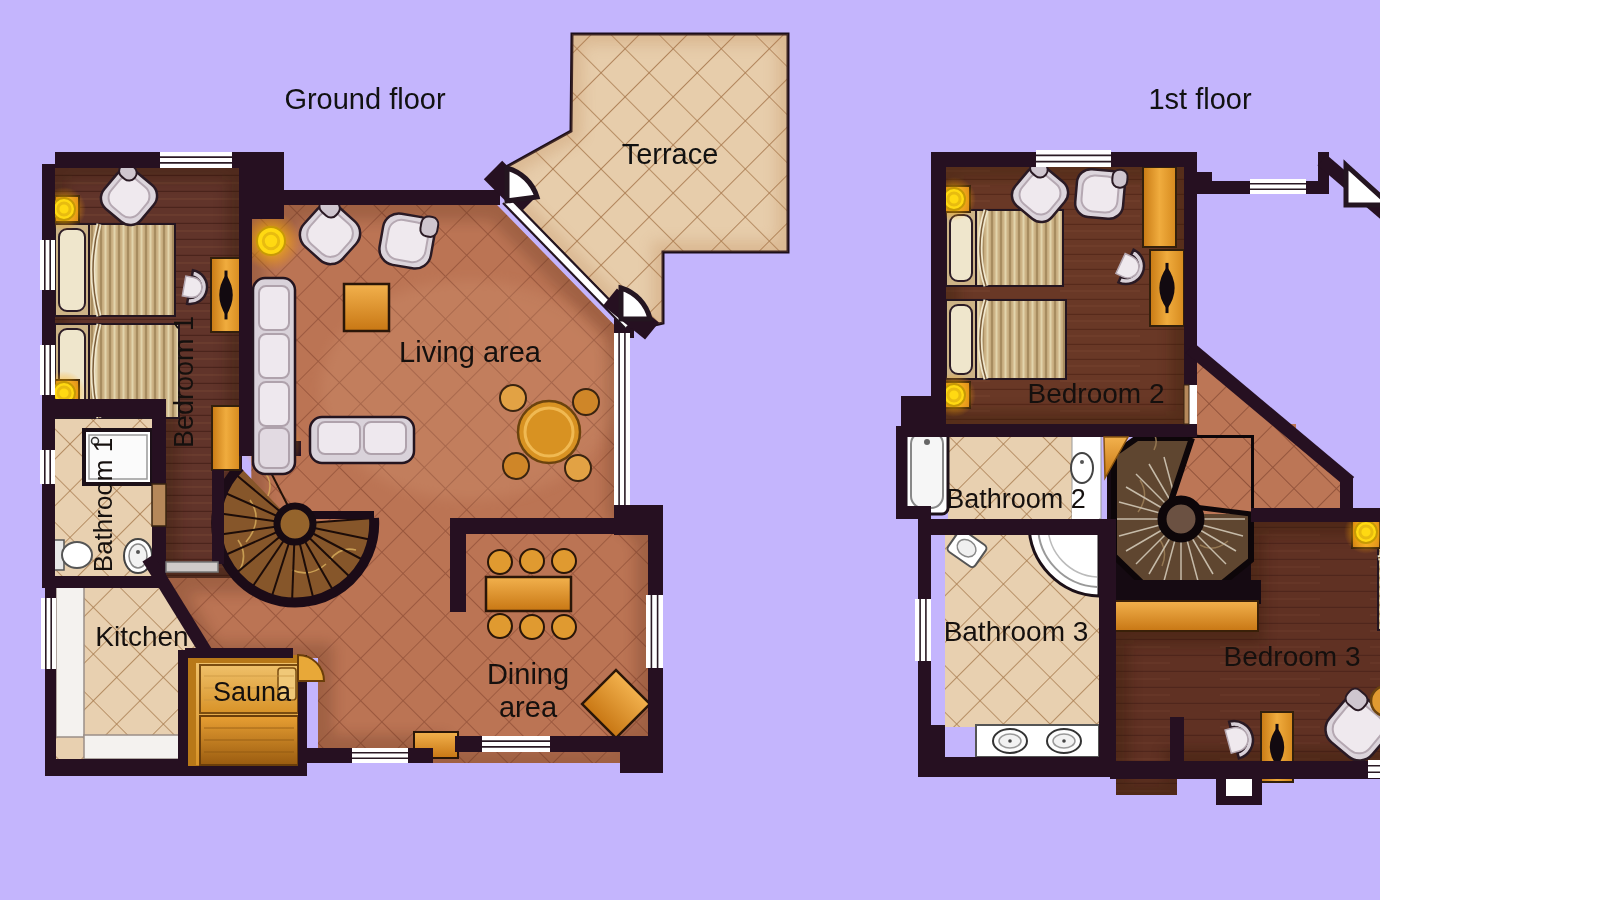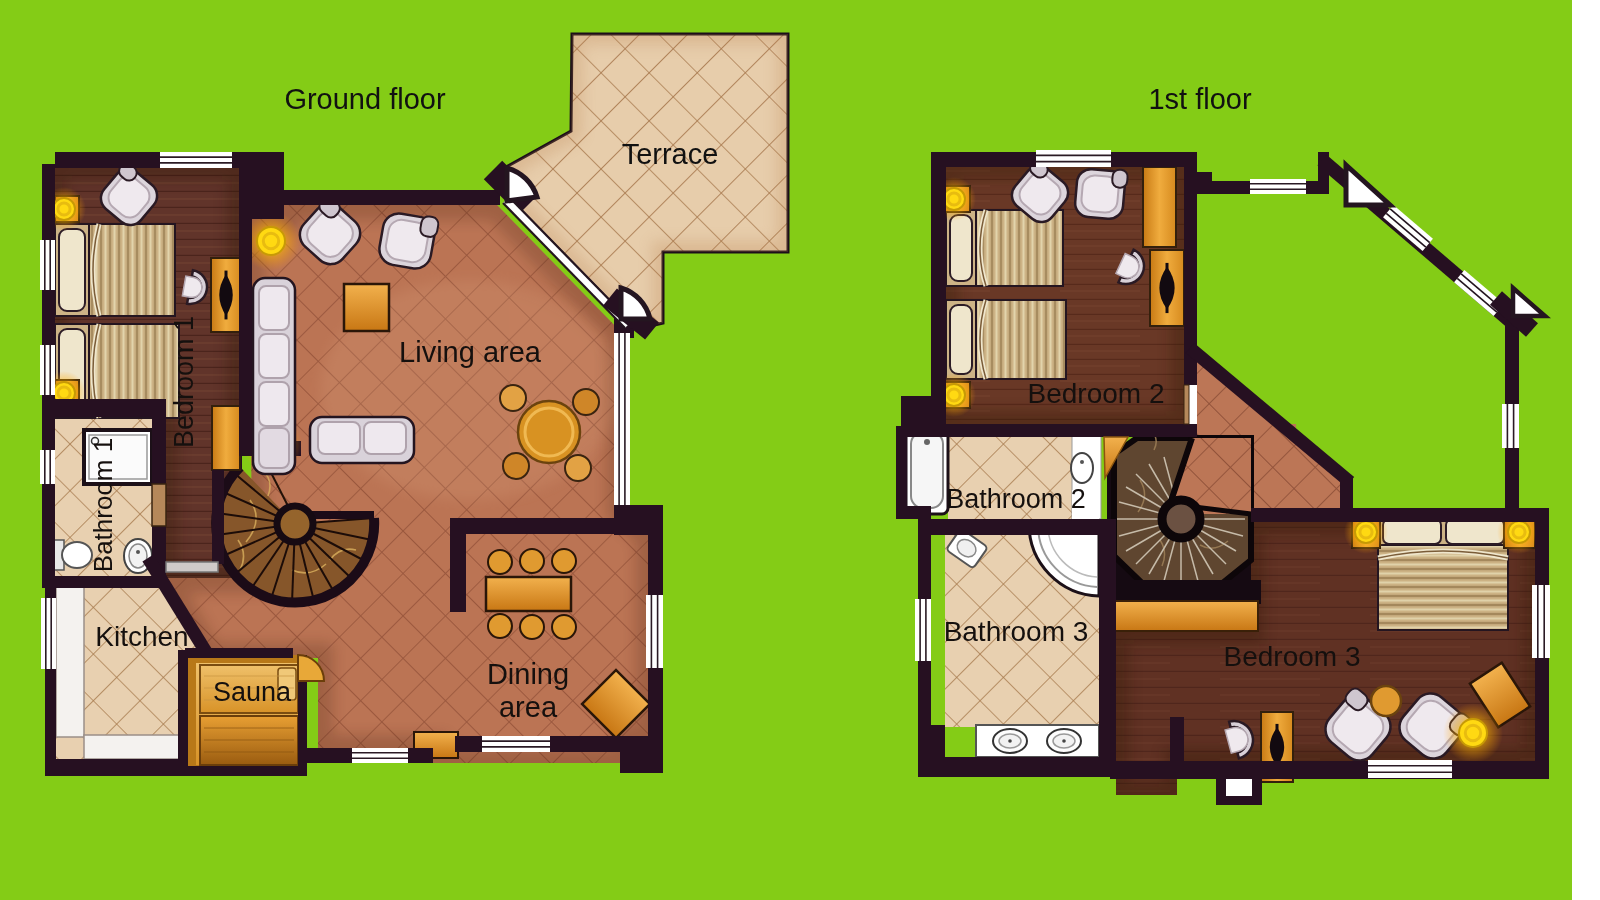--- a/index.html
+++ b/index.html
@@ -1,15 +1,15 @@
 <!DOCTYPE html>
 <html><head><meta charset="utf-8"><title>Floorplan</title>
 <style>html,body{margin:0;padding:0;background:#ffffff;}*{box-sizing:border-box;}</style></head>
 <body>
-<div style="position:relative;width:1572px;height:900px;background:#84cc16;overflow:hidden">
+<div style="position:relative;width:1380px;height:900px;background:#c4b5fd;overflow:hidden">
 <svg width="1600" height="900" viewBox="0 0 1600 900" font-family="Liberation Sans">
 <defs>
 <pattern id="tileL" width="30" height="30" patternUnits="userSpaceOnUse" patternTransform="rotate(45)">
   <rect width="30" height="30" fill="#bc7656"></rect>
   <path d="M0,0 H30 M0,0 V30" stroke="#91523a" stroke-width="1.8" fill="none"></path>
 </pattern>
 <pattern id="tileB" width="33" height="33" patternUnits="userSpaceOnUse" patternTransform="rotate(45)">
   <rect width="33" height="33" fill="#e8d0b0"></rect>
   <path d="M0,0 H33 M0,0 V33" stroke="#a87c50" stroke-width="1.6" fill="none"></path>
 </pattern>

